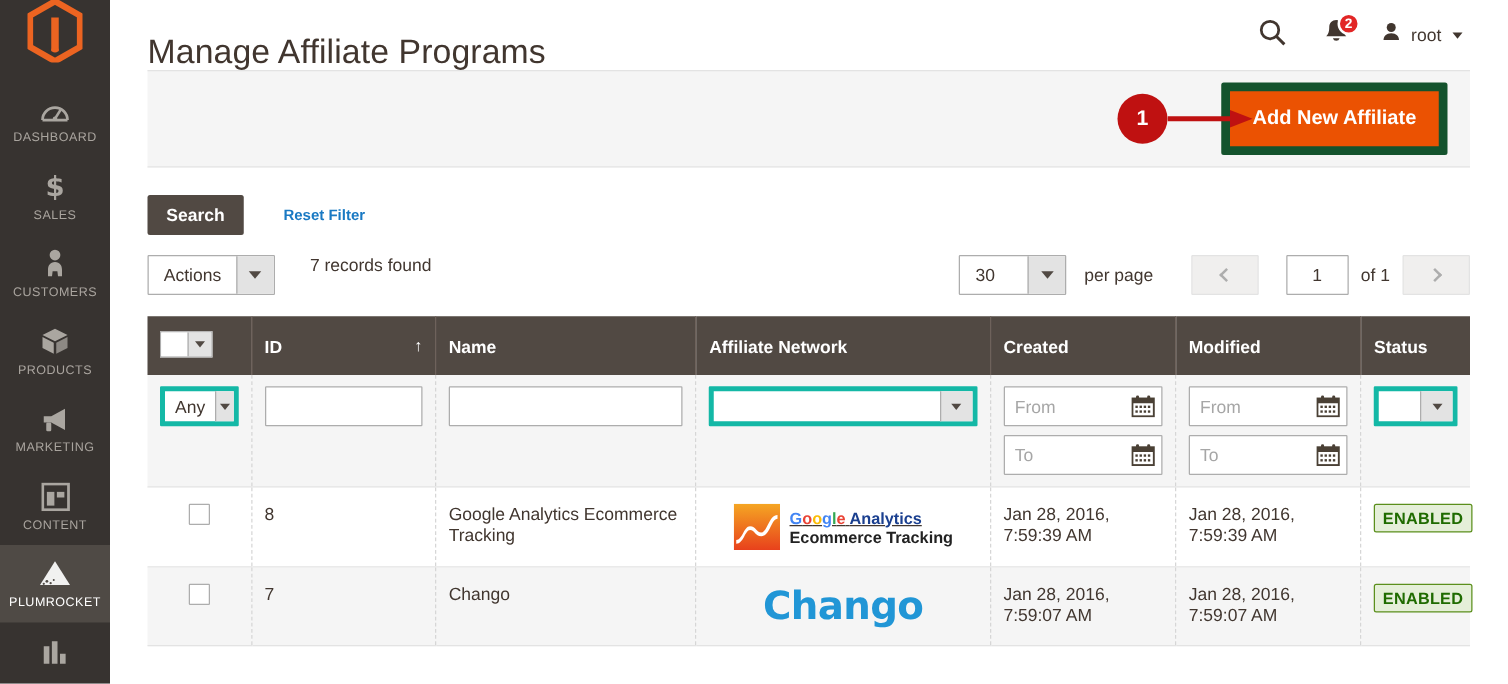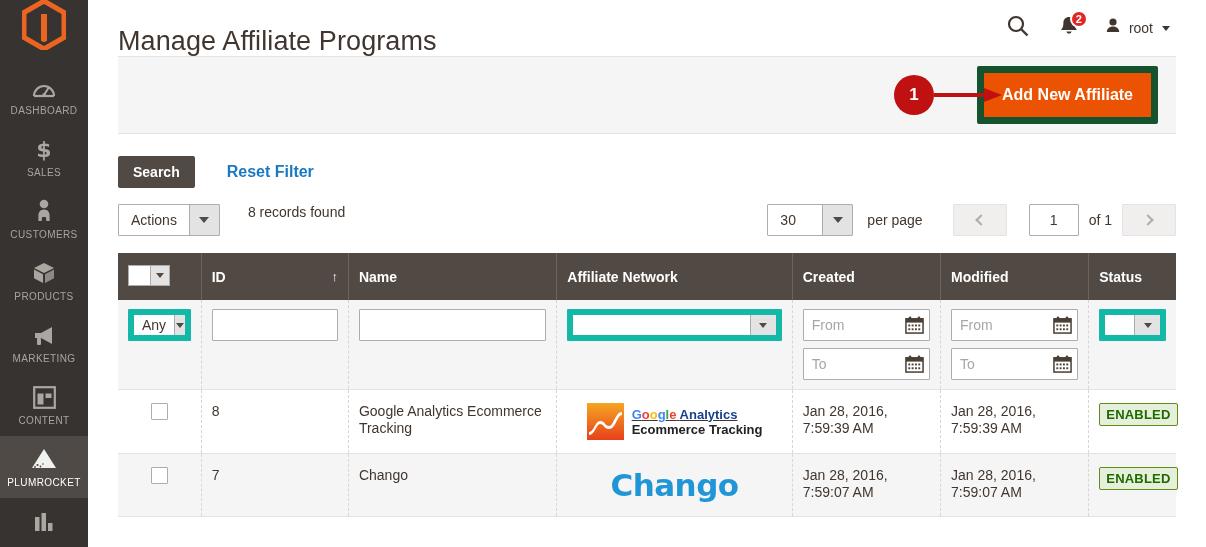--- a/index.html
+++ b/index.html
@@ -146,21 +146,21 @@
     display: flex; align-items: center; gap: 4px;
     height: 32px;
   }
   .btn-search {
     background: #514943; color: #fff;
     font-size: 14px; font-weight: bold;
     padding: 8px 15px; border: none; border-radius: 2px;
     cursor: pointer; font-family: "Liberation Sans", sans-serif;
   }
   .link-reset {
-    color: #1979c3; font-size: 16px; font-weight: bold;
+    color: #1979c3; font-size: 12px; font-weight: bold;
     text-decoration: none; cursor: pointer; padding-left: 28px;
   }
 
   
   .grid-toolbar {
     margin: 16px 30px 0 30px;
     display: flex; 
     height: 32px;
   }
   .select-wrap {
@@ -242,21 +242,21 @@
   .f-input {
     width: 100%; height: 32px;
     border: 1px solid #adadad; border-radius: 1px;
     background: #fff; padding: 0 8px;
     font-size: 14px; color: #41362f;
     font-family: "Liberation Sans", sans-serif;
   }
   .f-input::placeholder { color: #a6a6a6; }
   .f-select {
     width: 100%; height: 32px;
-    border: 6px solid #14b8a6; border-radius: 1px;
+    border: 4px solid #14b8a6; border-radius: 1px;
     background: #fff;
     display: flex; align-items: stretch;
   }
   .f-select .fs-text {
     flex: 1; display: flex; align-items: center;
     padding: 0 8px; font-size: 14px; color: #41362f;
   }
   .f-select .fs-arrow {
     width: 26px; background: #e3e3e3; border-left: 1px solid #adadad;
     display: flex; align-items: center; justify-content: center;
@@ -476,21 +476,21 @@
       <a class="link-reset">Reset Filter</a>
     </div>
 
     <div class="grid-toolbar">
       <div class="select-wrap">
         <span class="sel-text">Actions</span>
         <span class="sel-arrow">
             <span class="tri-down"></span>
           </span>
       </div>
-      <span class="records-found">8 records found</span>
+      <span class="records-found">7 records found</span>
 
       <div class="pager">
         <div class="select-wrap">
           <span class="sel-text">30</span>
           <span class="sel-arrow">
               <span class="tri-down"></span>
             </span>
         </div>
         <span class="per-page-label">per page</span>
         <div class="pg-btn prev">

